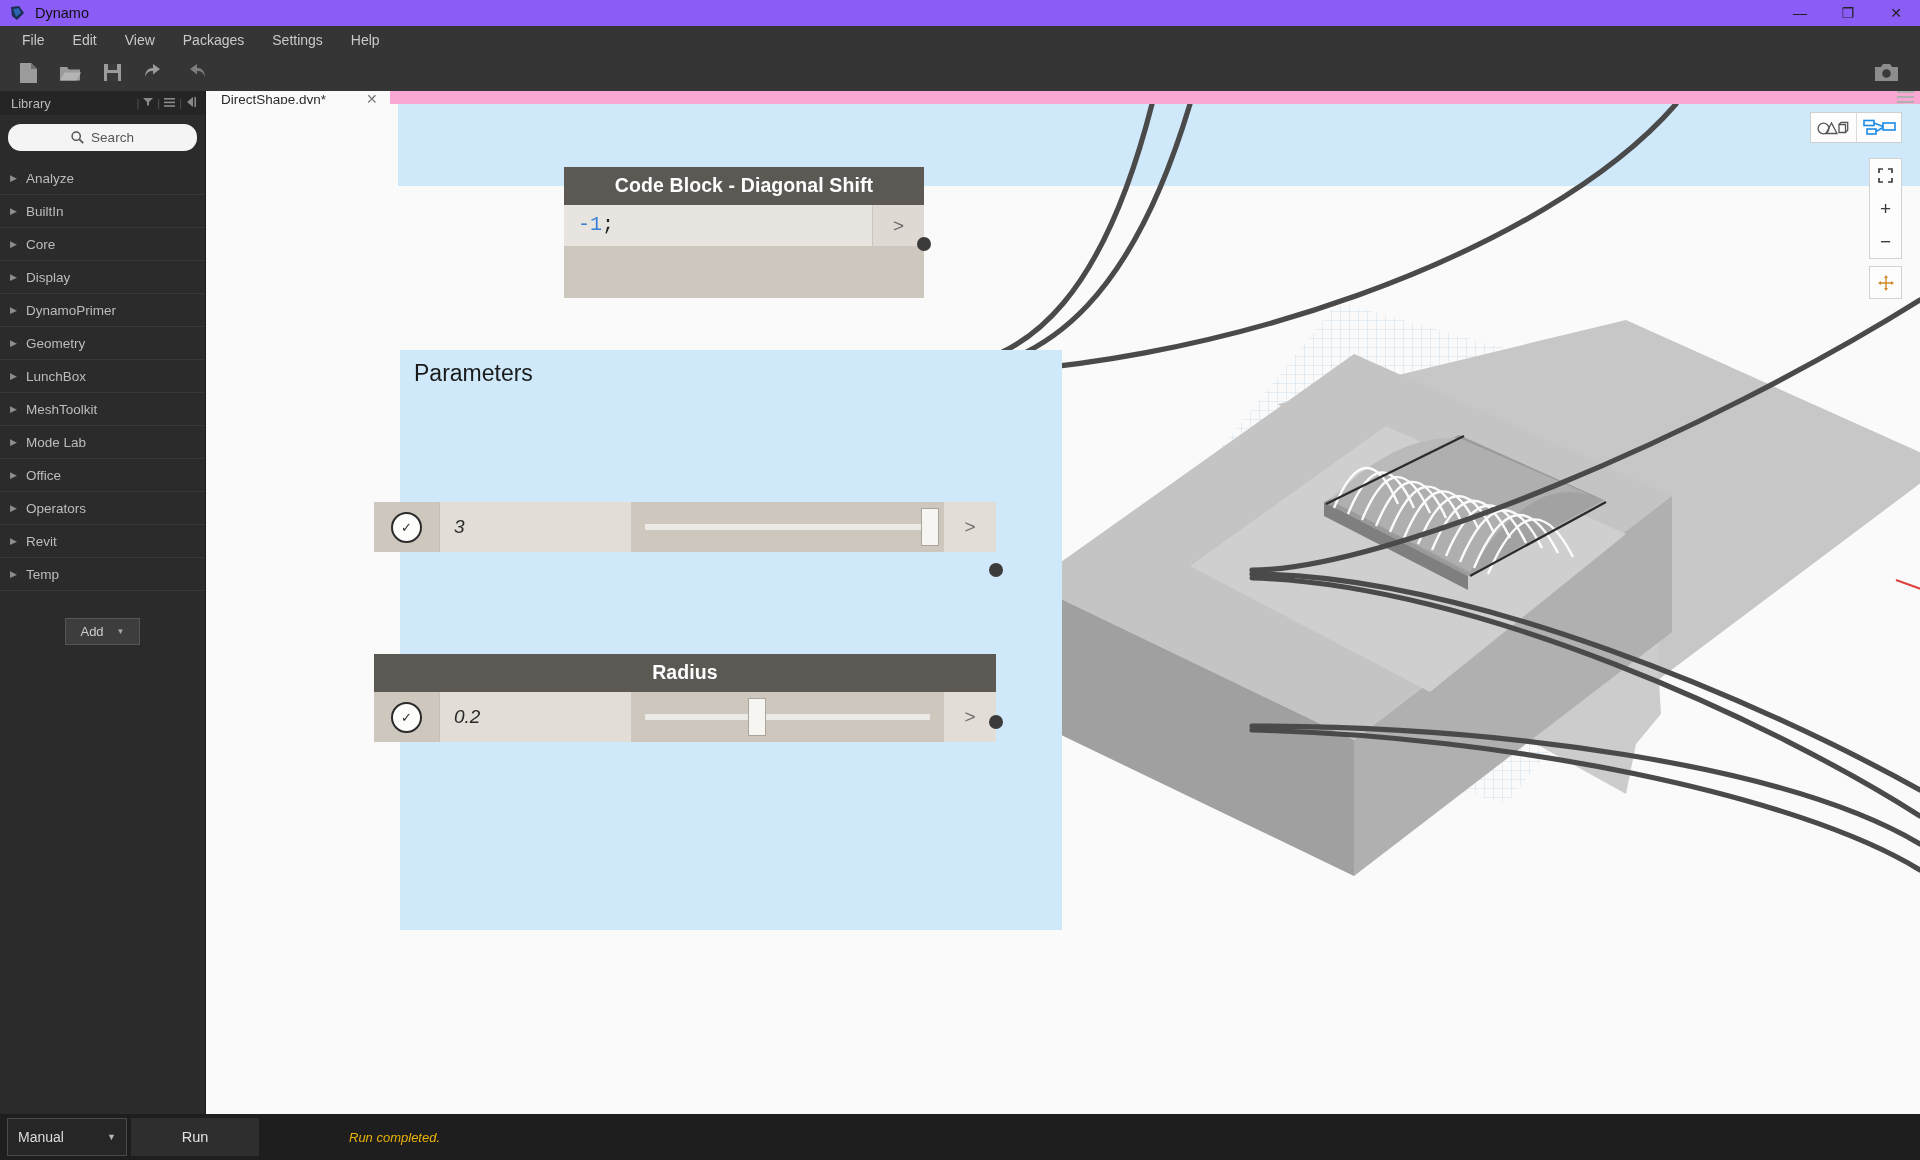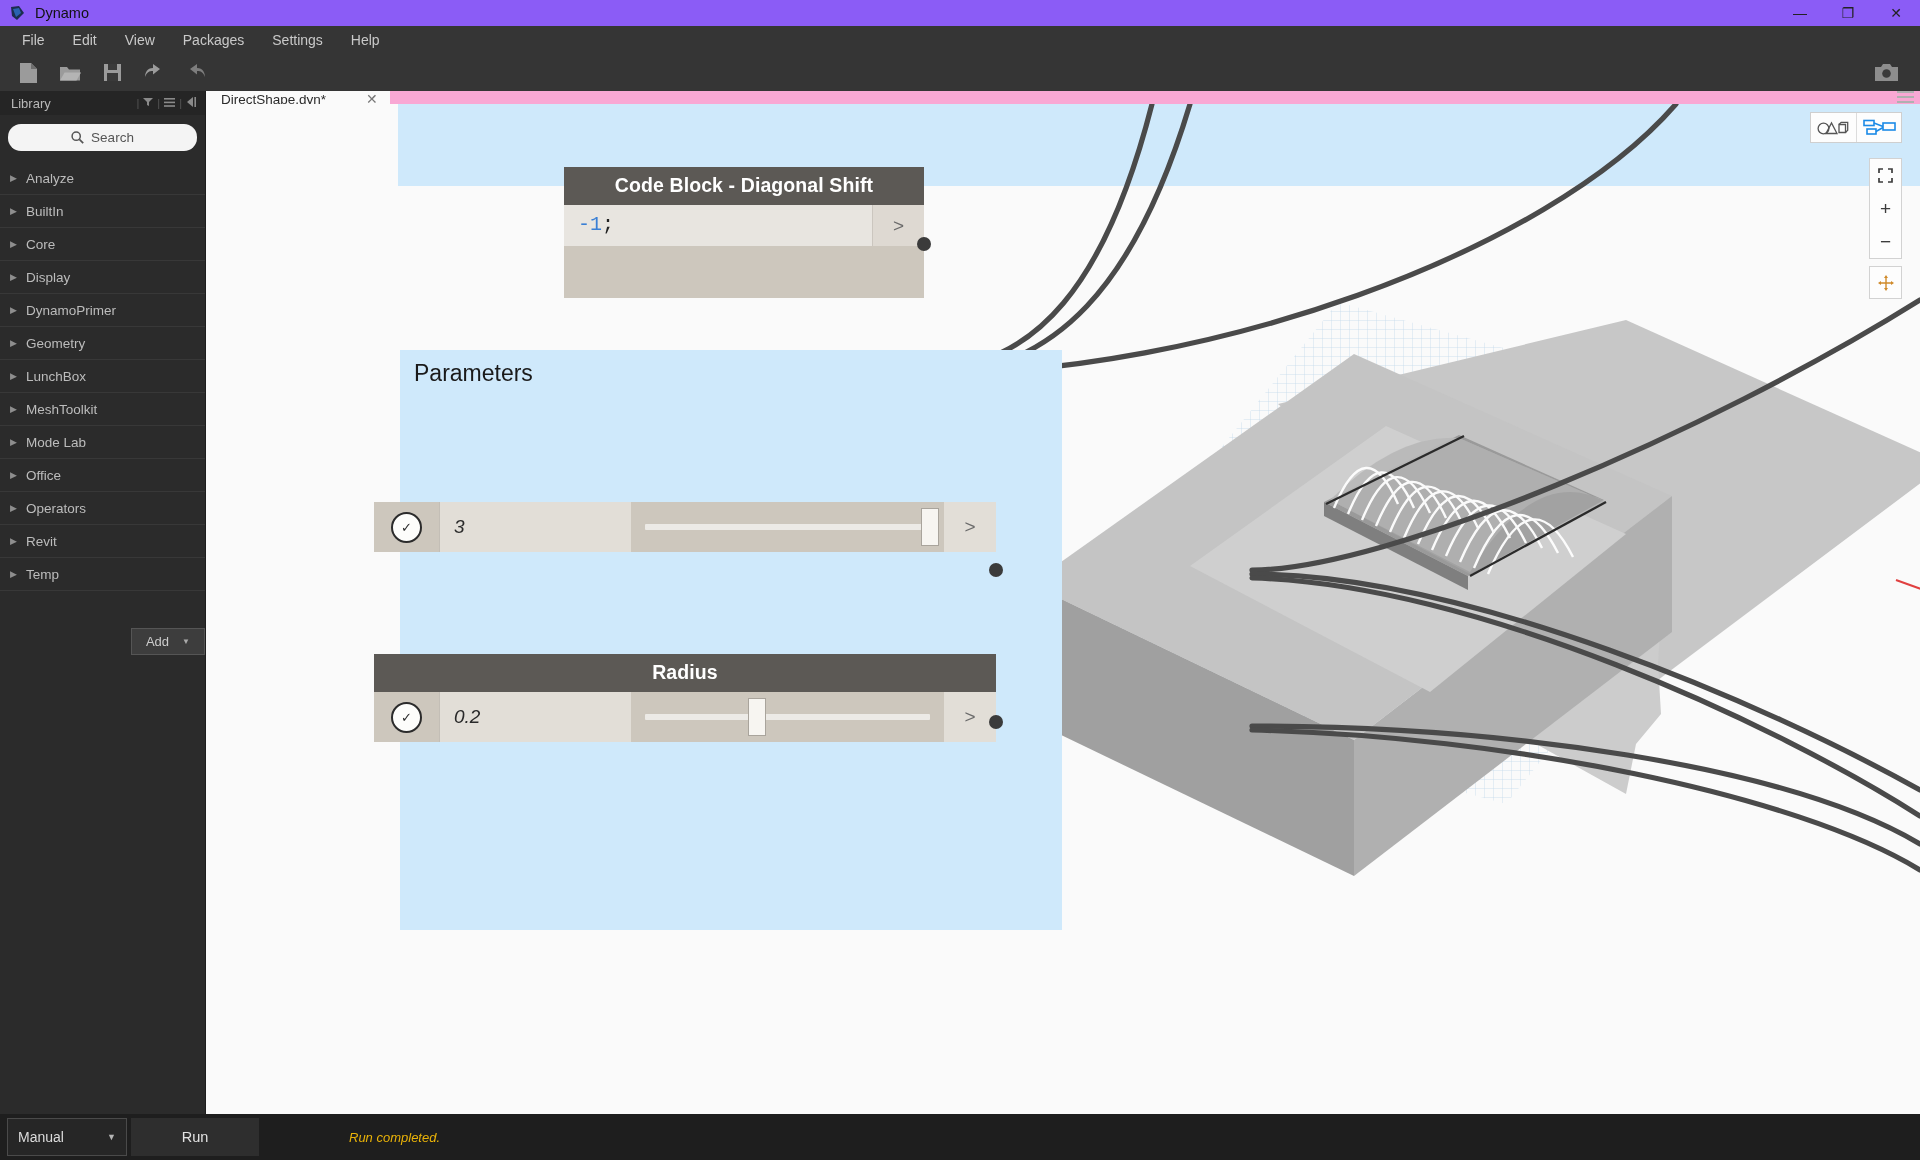--- a/index.html
+++ b/index.html
@@ -77,21 +77,21 @@
   .lib-list { margin-top: 3px; }
   .lib-item {
     height: 33px; display: flex; align-items: center;
     border-bottom: 1px solid #383838; padding-left: 10px;
   }
   .lib-arrow {
     color: #8e8e8e; font-size: 9px; width: 16px; flex: none;
   }
   .lib-label { color: #bcbcbc; font-size: 13.5px; }
 
-  .add-wrap { display: flex; justify-content: flex-end; margin-top: 37px; }
+  .add-wrap { display: flex; justify-content: center; margin-top: 27px; }
   .add-btn {
     background: #3d3d3d; border: 1px solid #555; color: #ccc;
     font-size: 13px; padding: 5px 14px; display: flex;
     align-items: center; gap: 13px;
   }
   .add-caret { font-size: 8px; color: #aaa; }
 
   
   .tabbar {
     position: absolute; top: 91px; left: 206px; width: 1714px; height: 24px;

